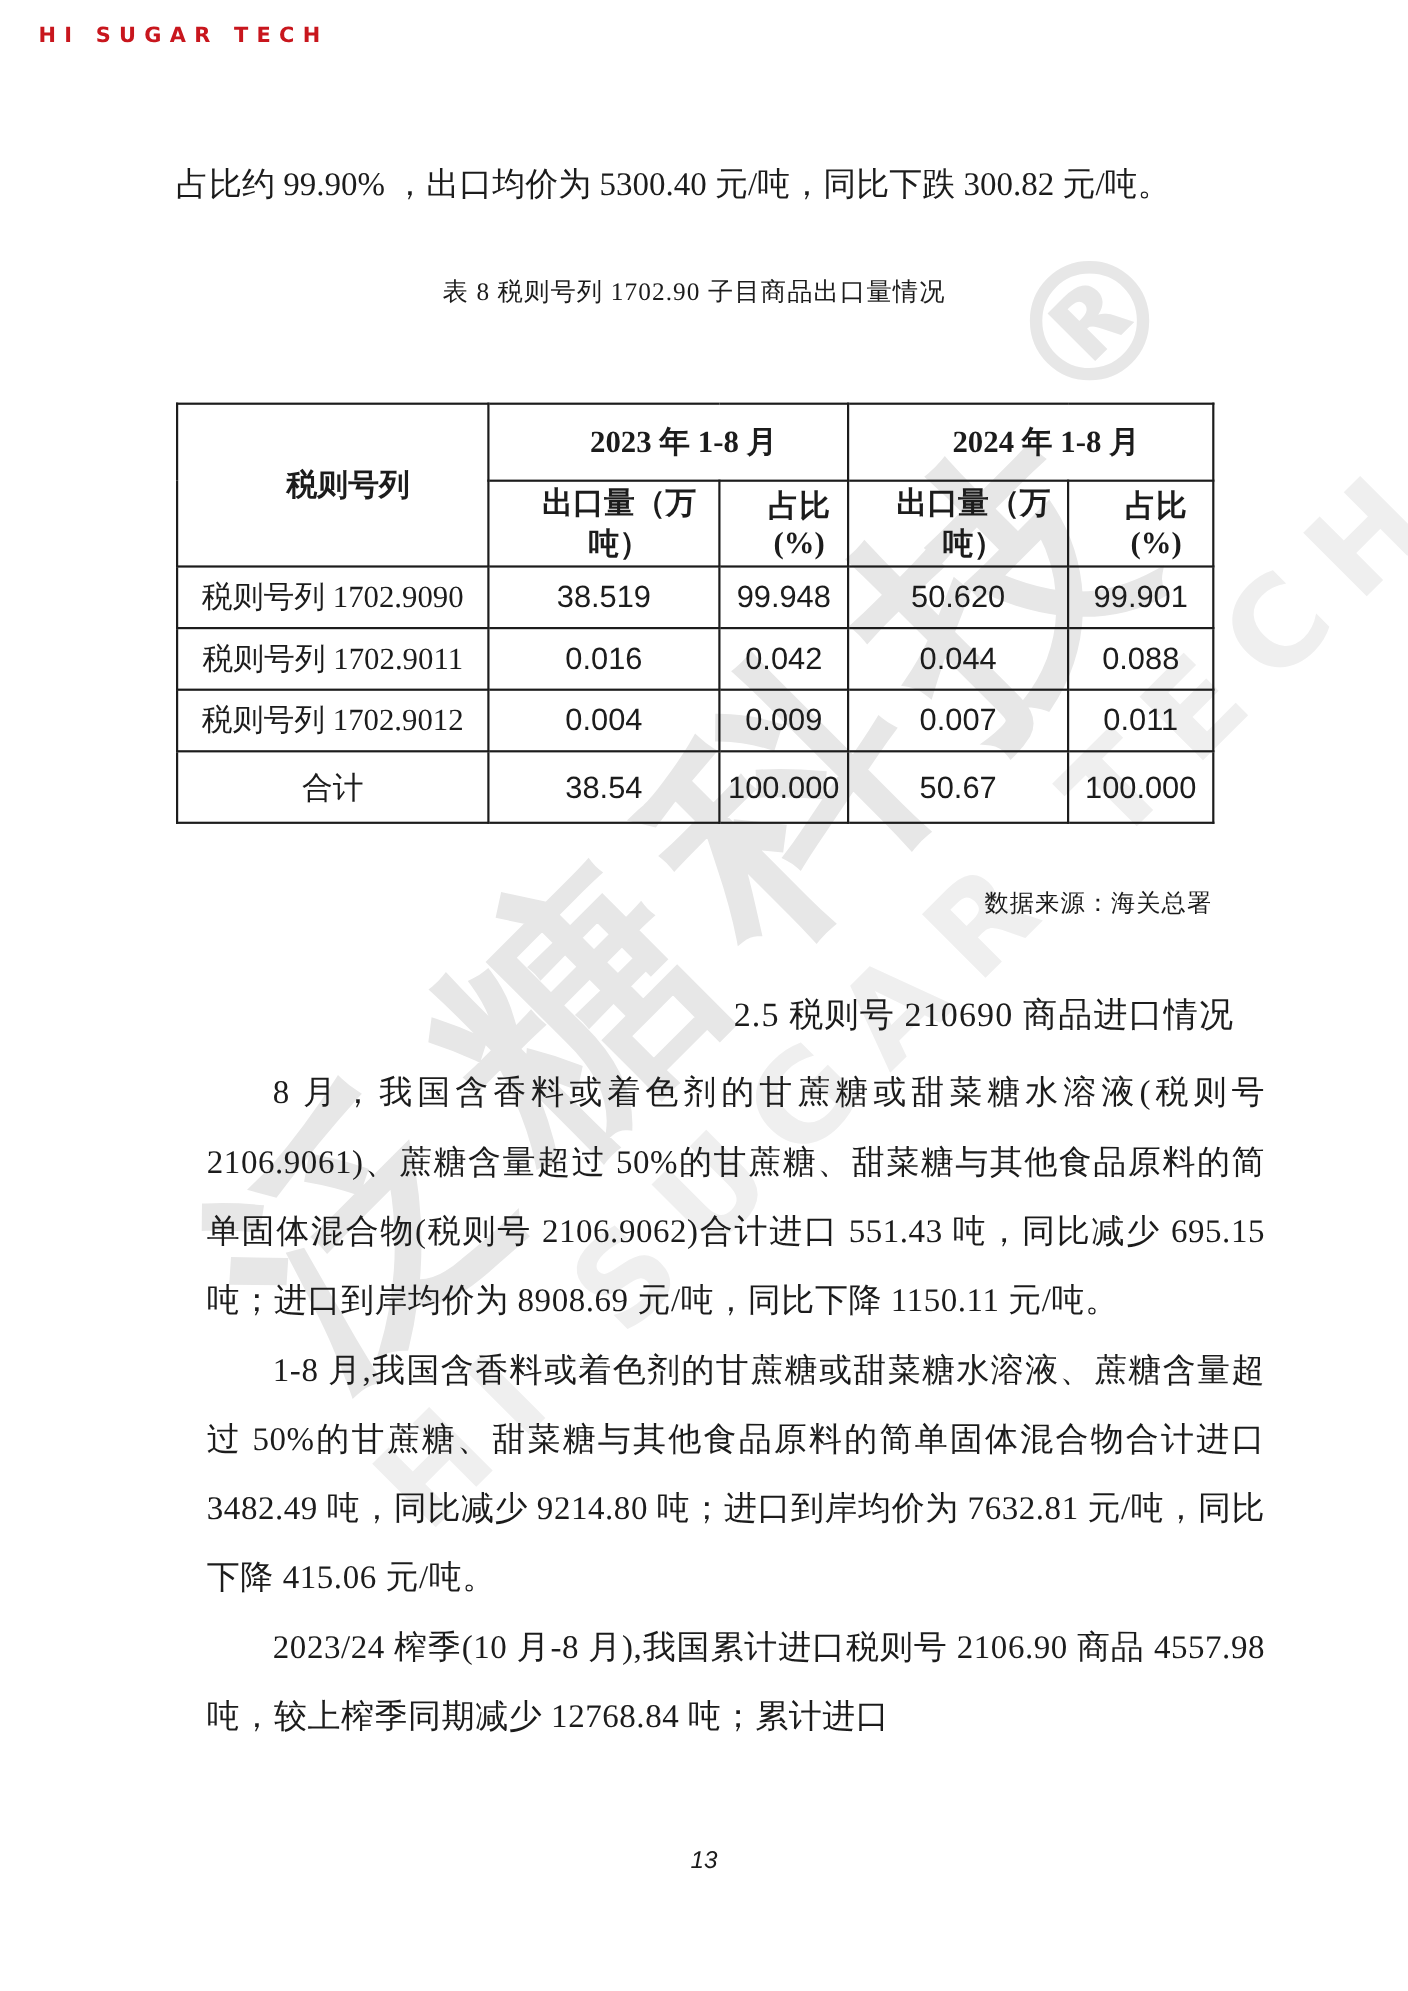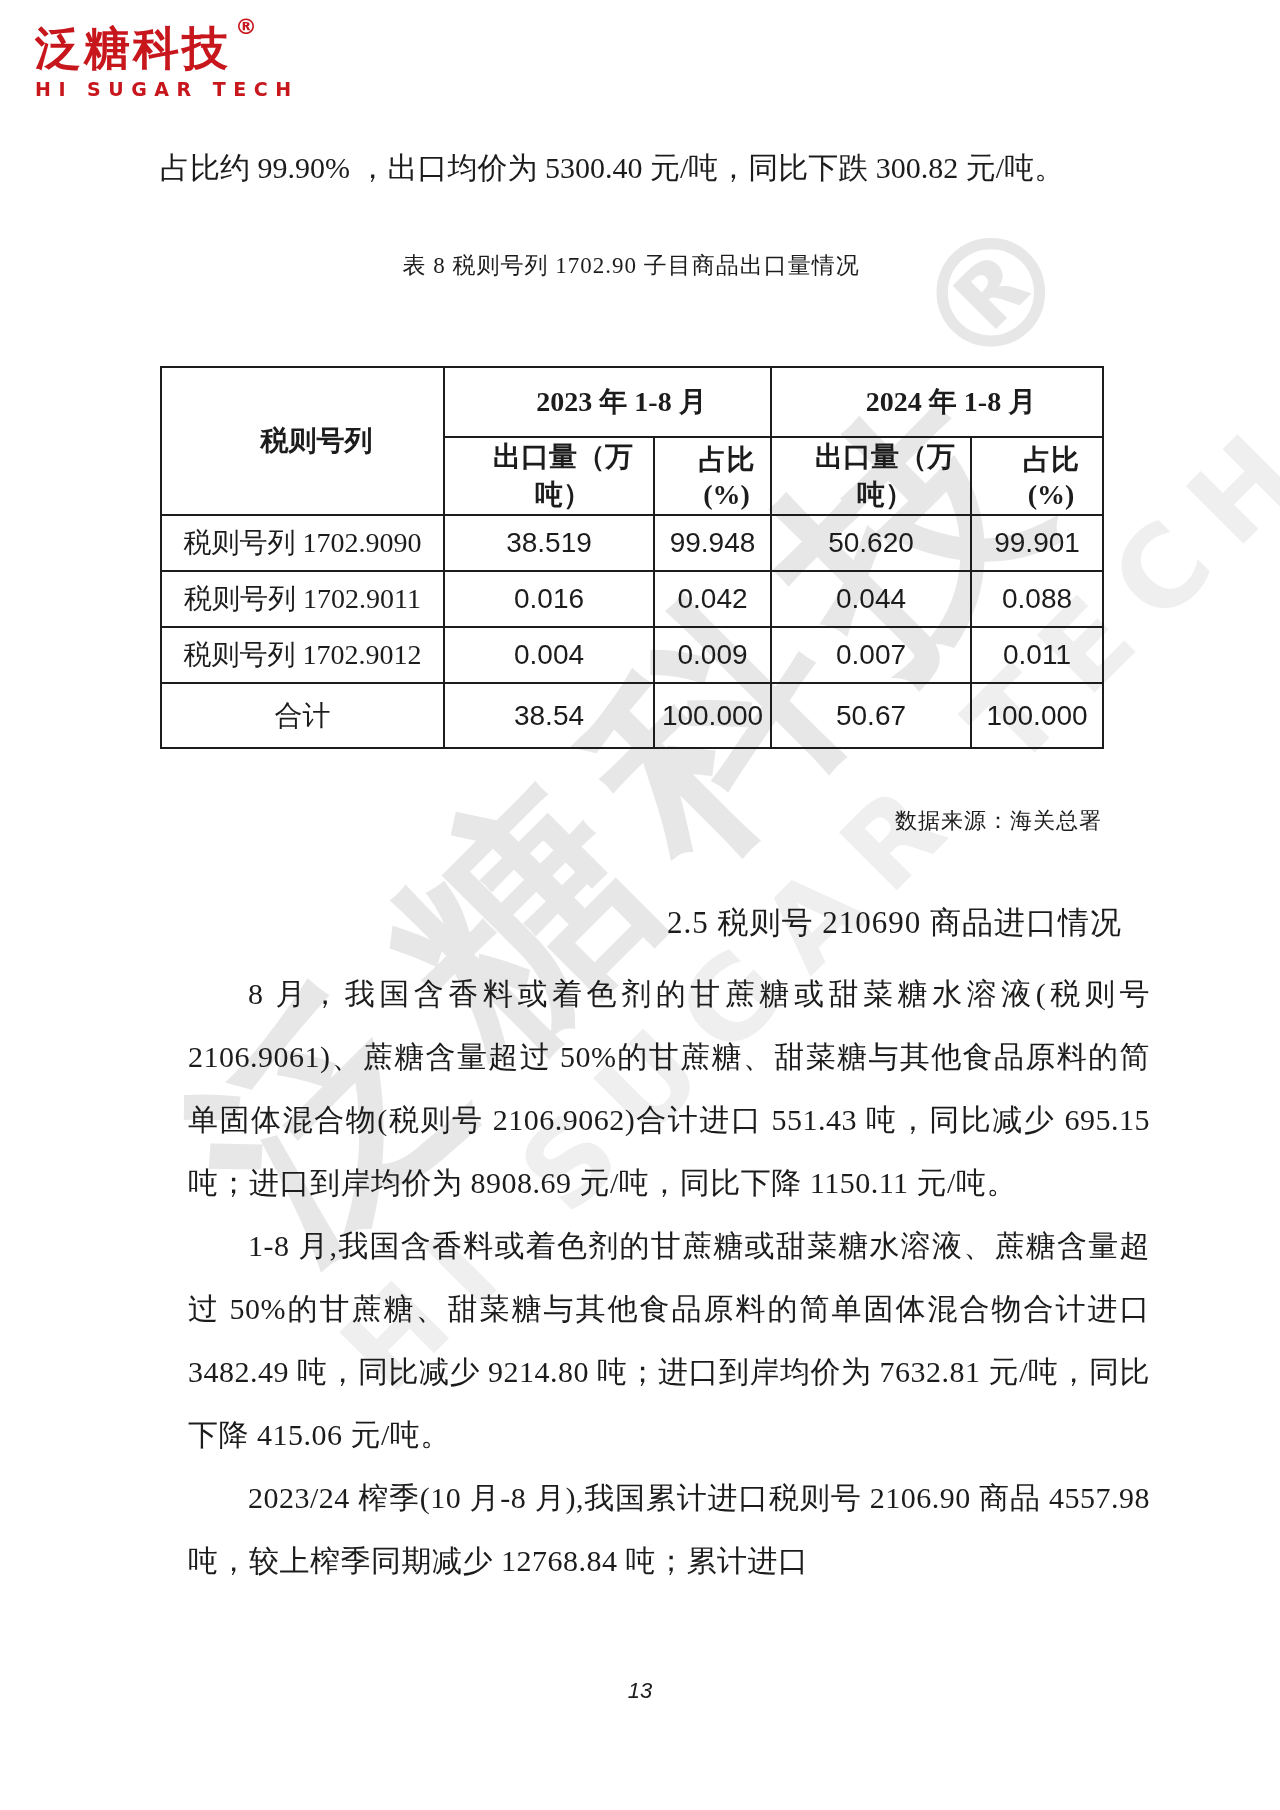--- a/index.html
+++ b/index.html
@@ -165,23 +165,20 @@
 </style>
 </head>
 <body>
 
 <div class="watermark">
   <div class="wm-cn"><span>泛糖科技</span><span class="wm-reg">®</span></div>
   <div class="wm-en">HI SUGAR TECH</div>
 </div>
 
 <div class="logo">
-  <div>
-    <span class="logo-cn">泛糖科技</span><span class="logo-reg">®</span>
-  </div>
   <div class="logo-en">HI SUGAR TECH</div>
 </div>
 
 <div class="content p-intro" style="position:absolute;">占比约 99.90% ，出口均价为 5300.40 元/吨，同比下跌 300.82 元/吨。</div>
 
 <div class="content table-caption" style="position:absolute;">表 8 税则号列 1702.90 子目商品出口量情况</div>
 
 <div class="content tbl-wrap" style="position:absolute;">
   <table class="data">
     <colgroup>

